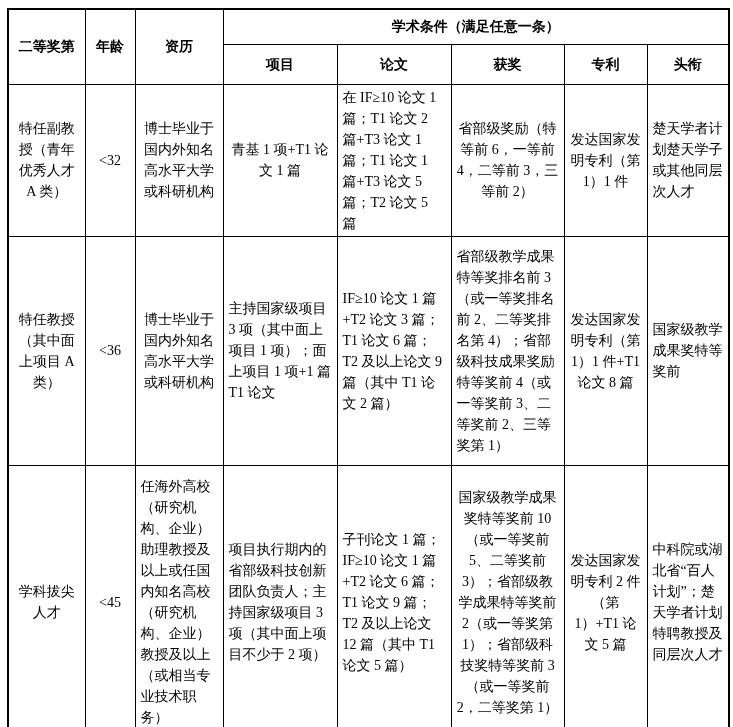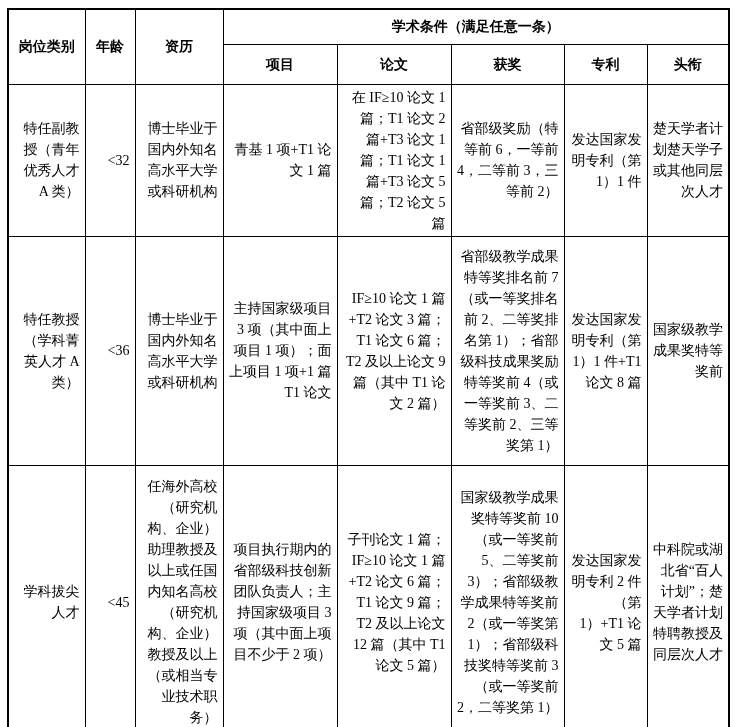--- a/index.html
+++ b/index.html
@@ -28,21 +28,20 @@
     border: 2px solid #000000;
   }
   table.criteria th,
   table.criteria td {
     border: 1px solid #000000;
     font-size: 14px;
     line-height: 21px;
     vertical-align: middle;
     padding: 2px 5px;
     overflow: hidden;
-    text-align: right;
   }
   table.criteria th {
     font-weight: bold;
     text-align: center;
   }
   td.c { text-align: center; }
   td.l { text-align: left; }
   td.b { font-weight: normal; }
   td.title-cell { padding: 2px 6px; }
   tr.hr-top  { height: 35px; }
@@ -61,21 +60,21 @@
       <col style="width:50px">
       <col style="width:88px">
       <col style="width:114px">
       <col style="width:114px">
       <col style="width:113px">
       <col style="width:83px">
       <col style="width:82px">
     </colgroup>
     <thead>
       <tr class="hr-top">
-        <th rowspan="2">岗位类别</th>
+        <th rowspan="2">二等奖第</th>
         <th rowspan="2">年龄</th>
         <th rowspan="2">资历</th>
         <th colspan="5">学术条件（满足任意一条）</th>
       </tr>
       <tr class="hr-sub">
         <th>项目</th>
         <th>论文</th>
         <th>获奖</th>
         <th>专利</th>
         <th>头衔</th>
@@ -86,26 +85,26 @@
         <td class="c b">特任副教授（青年优秀人才 A 类）</td>
         <td class="c">&lt;32</td>
         <td class="c">博士毕业于国内外知名高水平大学或科研机构</td>
         <td class="c">青基 1 项+T1 论文 1 篇</td>
         <td class="l">在 IF≥10 论文 1 篇；T1 论文 2 篇+T3 论文 1 篇；T1 论文 1 篇+T3 论文 5 篇；T2 论文 5 篇</td>
         <td class="c">省部级奖励（特等前 6，一等前 4，二等前 3，三等前 2）</td>
         <td class="c">发达国家发明专利（第 1）1 件</td>
         <td class="l title-cell">楚天学者计划楚天学子或其他同层次人才</td>
       </tr>
       <tr class="row-2">
-        <td class="c b">特任教授（学科菁英人才 A 类）</td>
+        <td class="c b">特任教授（其中面上项目 A 类）</td>
         <td class="c">&lt;36</td>
         <td class="c">博士毕业于国内外知名高水平大学或科研机构</td>
         <td class="l">主持国家级项目 3 项（其中面上项目 1 项）；面上项目 1 项+1 篇 T1 论文</td>
         <td class="l">IF≥10 论文 1 篇+T2 论文 3 篇；T1 论文 6 篇；T2 及以上论文 9 篇（其中 T1 论文 2 篇）</td>
-        <td class="l">省部级教学成果特等奖排名前 7（或一等奖排名前 2、二等奖排名第 1）；省部级科技成果奖励特等奖前 4（或一等奖前 3、二等奖前 2、三等奖第 1）</td>
+        <td class="l">省部级教学成果特等奖排名前 3（或一等奖排名前 2、二等奖排名第 4）；省部级科技成果奖励特等奖前 4（或一等奖前 3、二等奖前 2、三等奖第 1）</td>
         <td class="c">发达国家发明专利（第 1）1 件+T1 论文 8 篇</td>
         <td class="l title-cell">国家级教学成果奖特等奖前</td>
       </tr>
       <tr class="row-3">
         <td class="c b">学科拔尖人才</td>
         <td class="c">&lt;45</td>
         <td class="l">任海外高校（研究机构、企业）助理教授及以上或任国内知名高校（研究机构、企业）教授及以上（或相当专业技术职务）</td>
         <td class="l">项目执行期内的省部级科技创新团队负责人；主持国家级项目 3 项（其中面上项目不少于 2 项）</td>
         <td class="l">子刊论文 1 篇；IF≥10 论文 1 篇+T2 论文 6 篇；T1 论文 9 篇；T2 及以上论文 12 篇（其中 T1 论文 5 篇）</td>
         <td class="c">国家级教学成果奖特等奖前 10（或一等奖前 5、二等奖前 3）；省部级教学成果特等奖前 2（或一等奖第 1）；省部级科技奖特等奖前 3（或一等奖前 2，二等奖第 1）</td>

